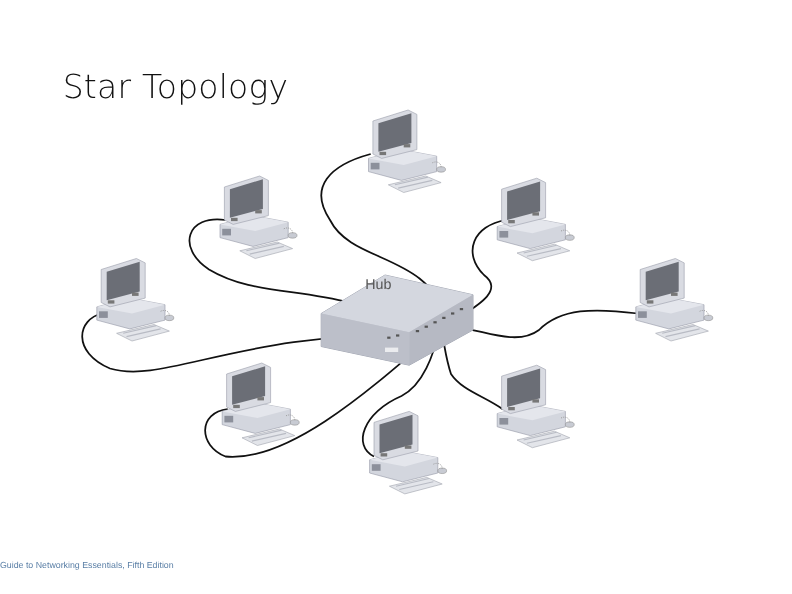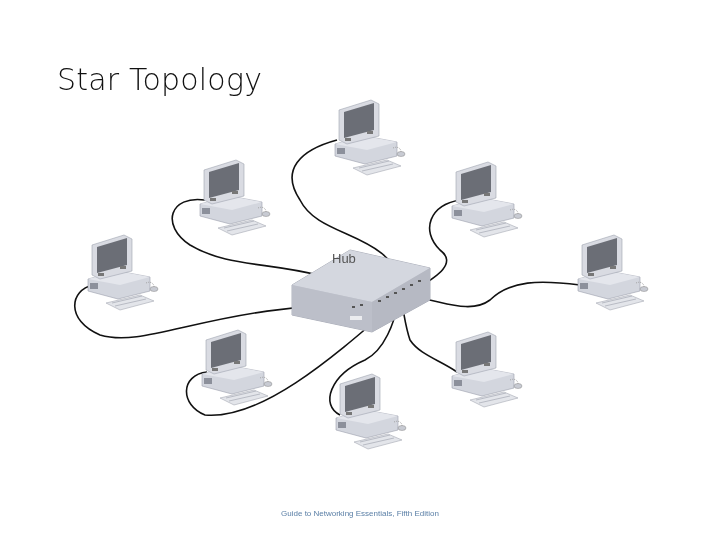--- a/index.html
+++ b/index.html
@@ -1,18 +1,18 @@
 <!DOCTYPE html>
 <html><head>
 <meta charset="utf-8">
 <style>
   html,body{margin:0;padding:0;background:#fff;}
   body{width:720px;height:540px;position:relative;overflow:hidden;font-family:"Liberation Sans",sans-serif;}
   .title{position:absolute;left:57px;top:62px;font-size:30px;color:#111;font-family:"DejaVu Sans",sans-serif;font-weight:300;letter-spacing:0.2px;text-align:center;}
-  .footer{position:absolute;left:0;width:720px;top:509px;text-align:center;font-size:8px;color:#5a7fa6;}
+  .footer{position:absolute;left:0;width:720px;top:509px;font-size:8px;color:#5a7fa6;}
   svg.diagram{position:absolute;left:0;top:0;}
   .hub-label{position:absolute;left:332px;top:251px;font-size:13px;color:#555;}
 </style>
 </head>
 <body>
 
 <div class="title">Star Topology</div>
 
 <svg class="diagram" width="720" height="540" viewBox="0 0 720 540">
   <defs>

